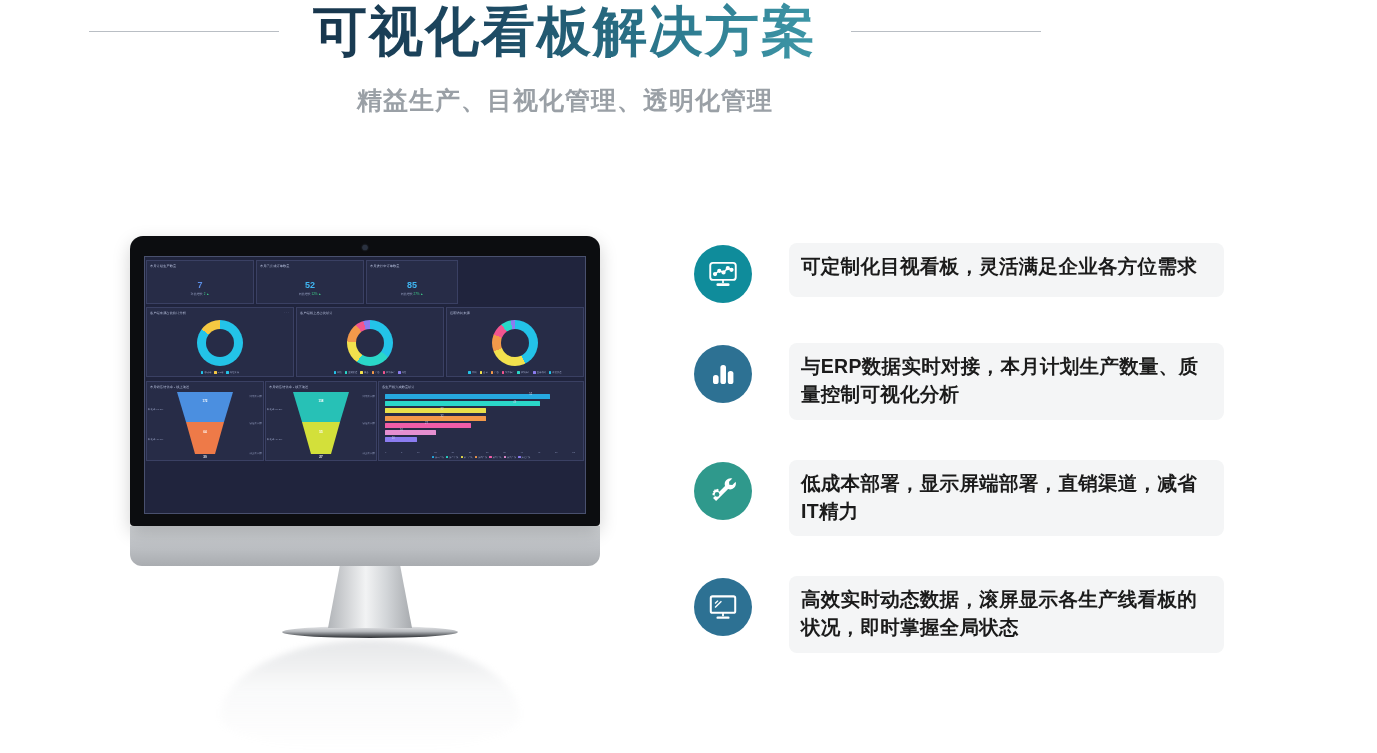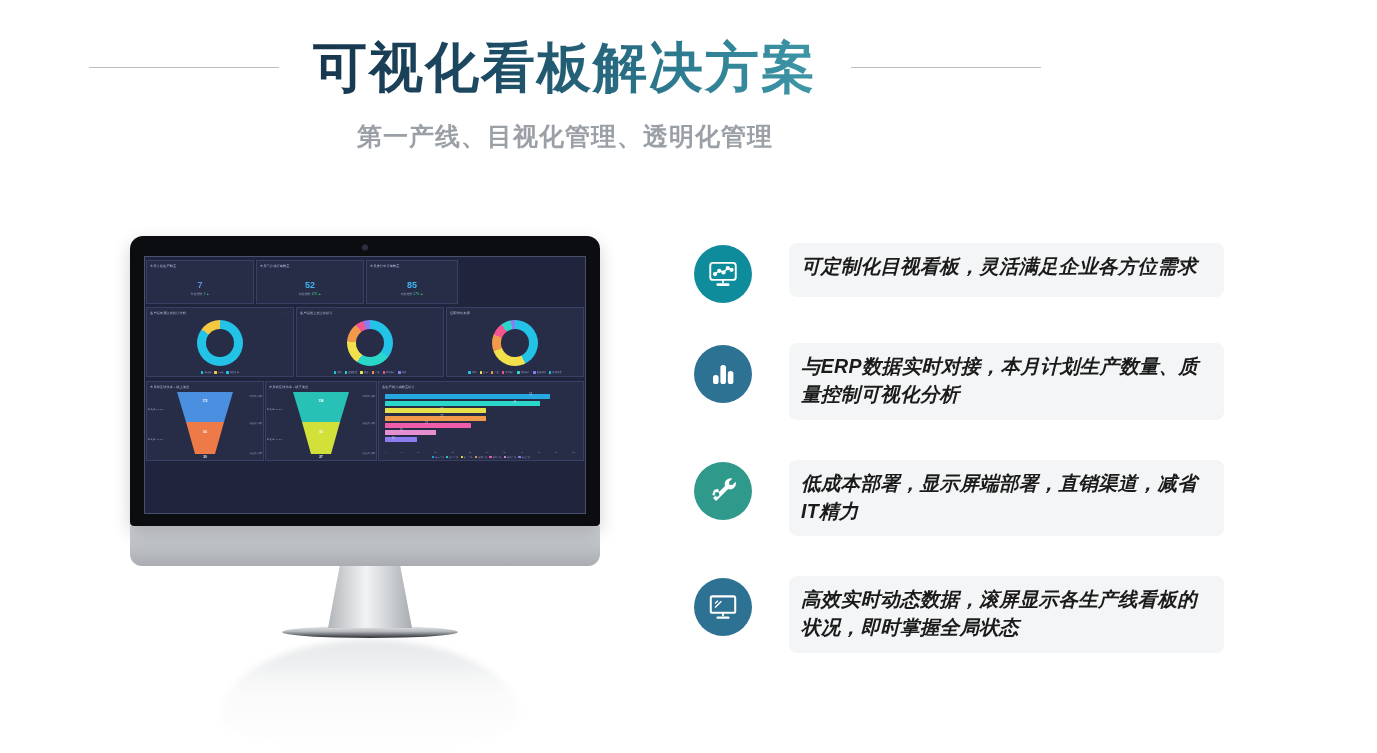--- a/index.html
+++ b/index.html
@@ -5,21 +5,21 @@
   * { margin:0; padding:0; box-sizing:border-box; }
   html,body { width:1377px; height:753px; }
   body {
     background:#ffffff;
     font-family:"Liberation Sans", sans-serif;
     overflow:hidden;
     position:relative;
   }
 
   
-  #header { width:1130px; padding-top:36px; text-align:center; }
+  #header { width:1130px; text-align:center; }
   #title-row { display:flex; align-items:center; justify-content:center; gap:34px; }
   .rule { width:190px; height:1px; background:#b9bec4; }
   #page-title {
     font-size:54px; font-weight:bold; letter-spacing:2px; line-height:1.15;
     background:linear-gradient(100deg,#17354c 0%,#1d4a63 35%,#2d7b90 72%,#3f98a8 100%);
     -webkit-background-clip:text; background-clip:text; color:transparent;
     white-space:nowrap;
   }
   #page-subtitle {
     margin-top:22px; font-size:25px; font-weight:bold;
@@ -113,33 +113,33 @@
   .feature { display:flex; align-items:flex-start; margin-bottom:40px; }
   .feature:last-child { margin-bottom:0;justify-content:center; }
   .feat-icon {
     width:58px; height:58px; border-radius:50%; flex:0 0 58px;
     display:flex; align-items:center; justify-content:center; margin-top:2px;
   }
   .feat-text {
     margin-left:37px; background:#f4f5f6; border-radius:8px;
     padding:9px 14px 11px 12px; min-height:54px;
     font-size:19.5px; font-weight:bold; color:#1b1b1b; line-height:1.45;
-    letter-spacing:.3px; flex:1;font-style:italic;
+    letter-spacing:.3px; flex:1;
   }
 </style>
 </head>
 <body>
 
 <div id="header">
   <div id="title-row">
     <div class="rule"></div>
     <h1 id="page-title">可视化看板解决方案</h1>
     <div class="rule"></div>
   </div>
-  <div id="page-subtitle">第一产线、目视化管理、透明化管理</div>
+  <div id="page-subtitle">精益生产、目视化管理、透明化管理</div>
 </div>
 
 <div id="monitor-wrap">
   <div id="monitor-bezel">
     <div id="webcam-dot"></div>
     <div id="screen">
       <div class="dash" id="dash">
           <div class="panel kpi" style="left: 1px; width: 108px;">
             <div class="panel-title">本月计划生产数量</div>
             <div class="kpi-val" style="color: rgb(91, 143, 232);">7</div>

